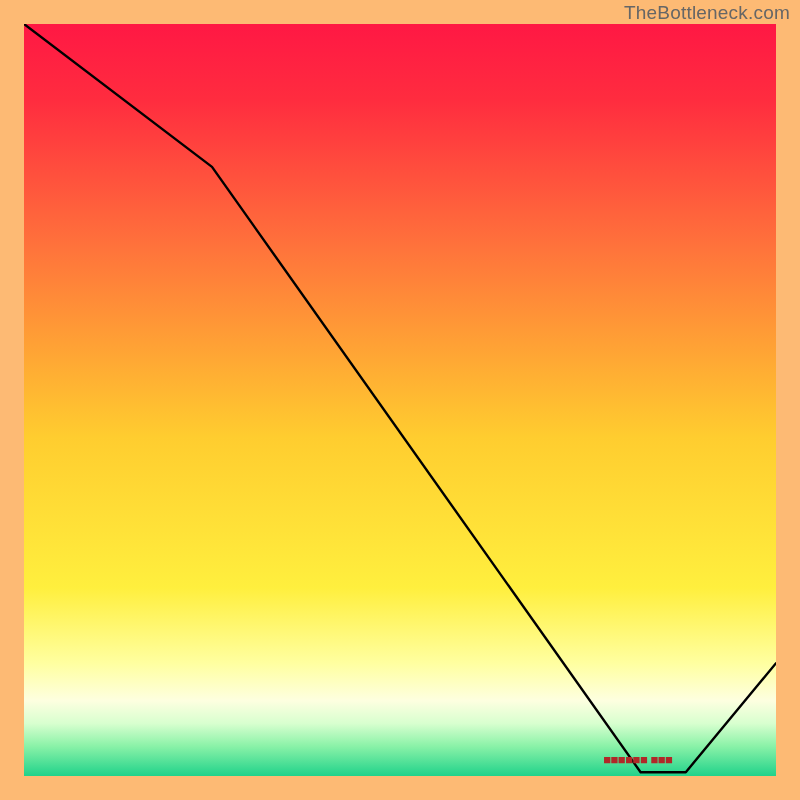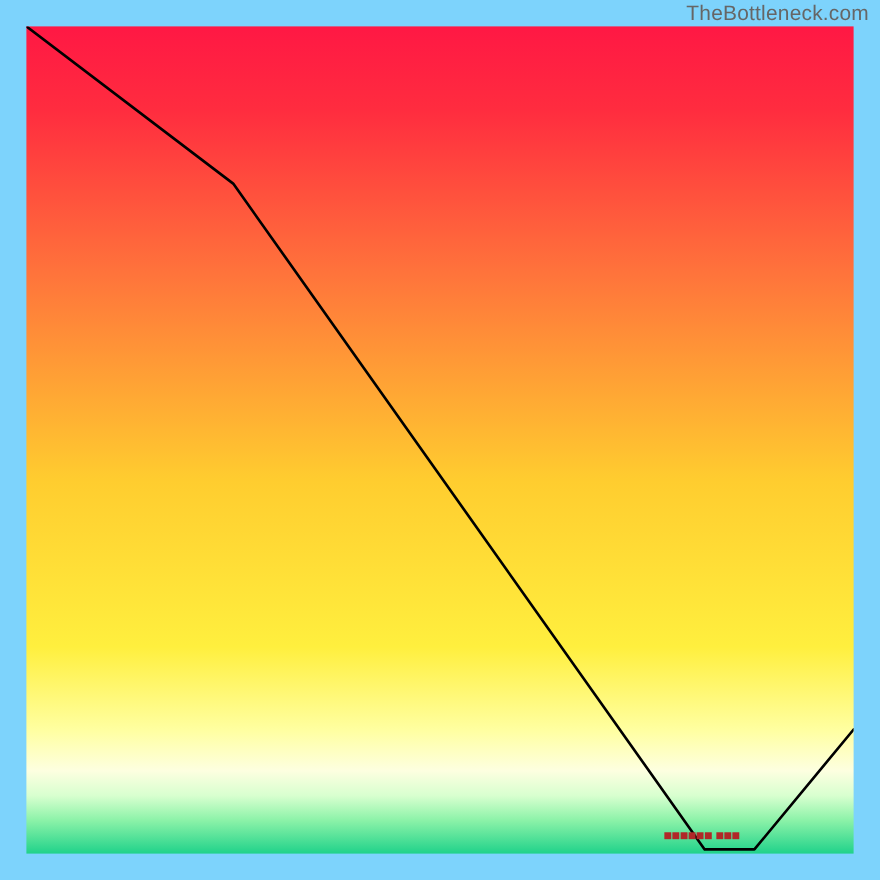--- a/index.html
+++ b/index.html
@@ -8,21 +8,21 @@
     width: 800px;
     height: 800px;
     background: #000;
     overflow: hidden;
     font-family: Arial, Helvetica, sans-serif;
   }
   .frame {
     position: relative;
     width: 800px;
     height: 800px;
-    background: #7dd3fc;
+    background: #fdba74;
   }
   .plot-area {
     position: absolute;
     left: 24px;
     top: 24px;
     width: 752px;
     height: 752px;
     
     
   }

